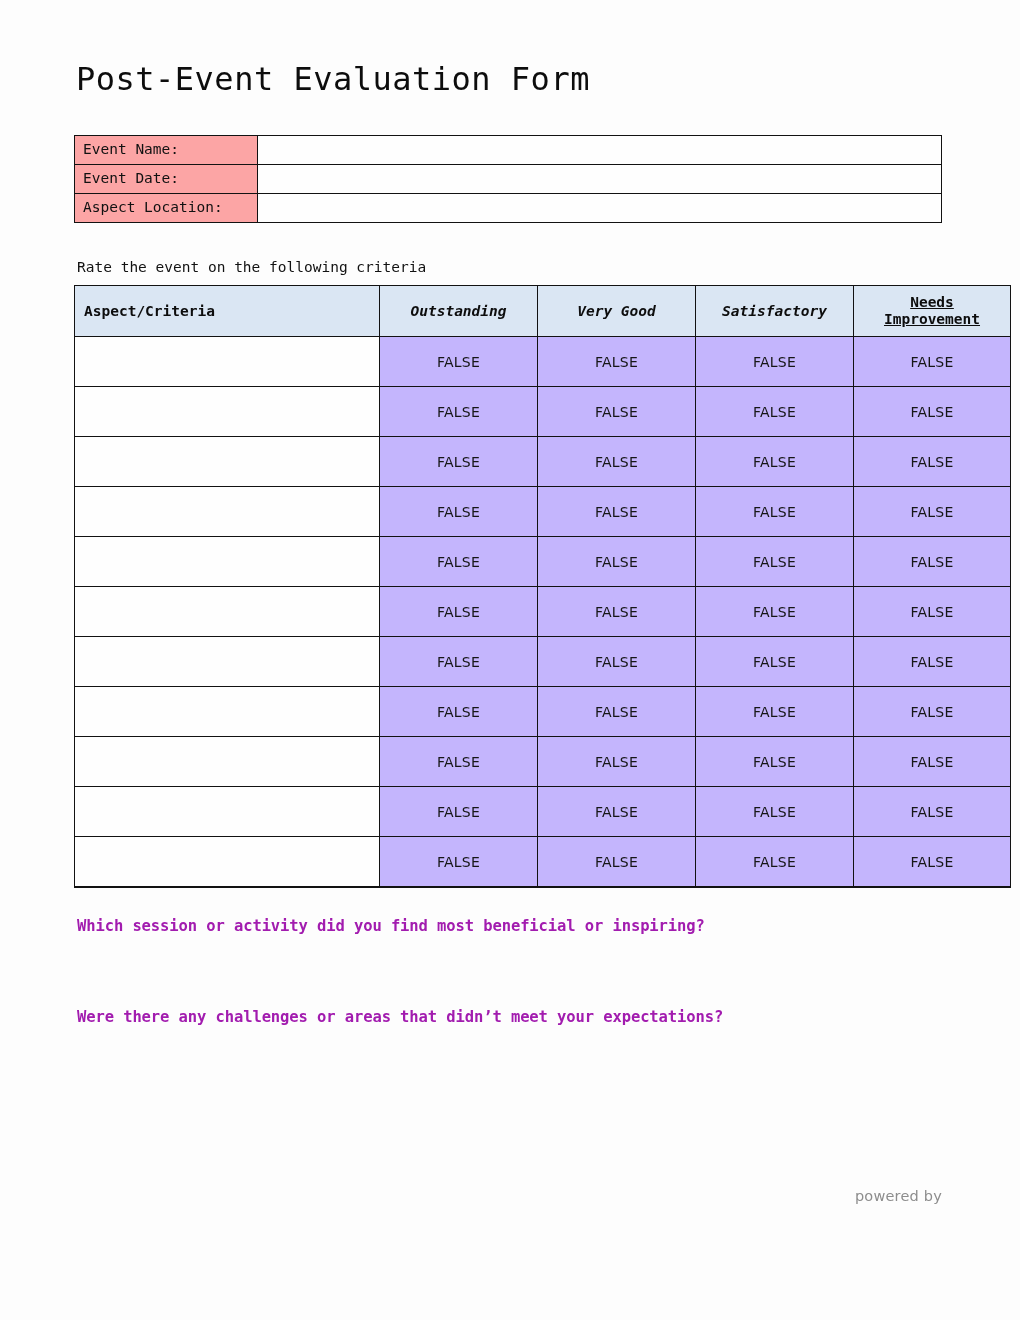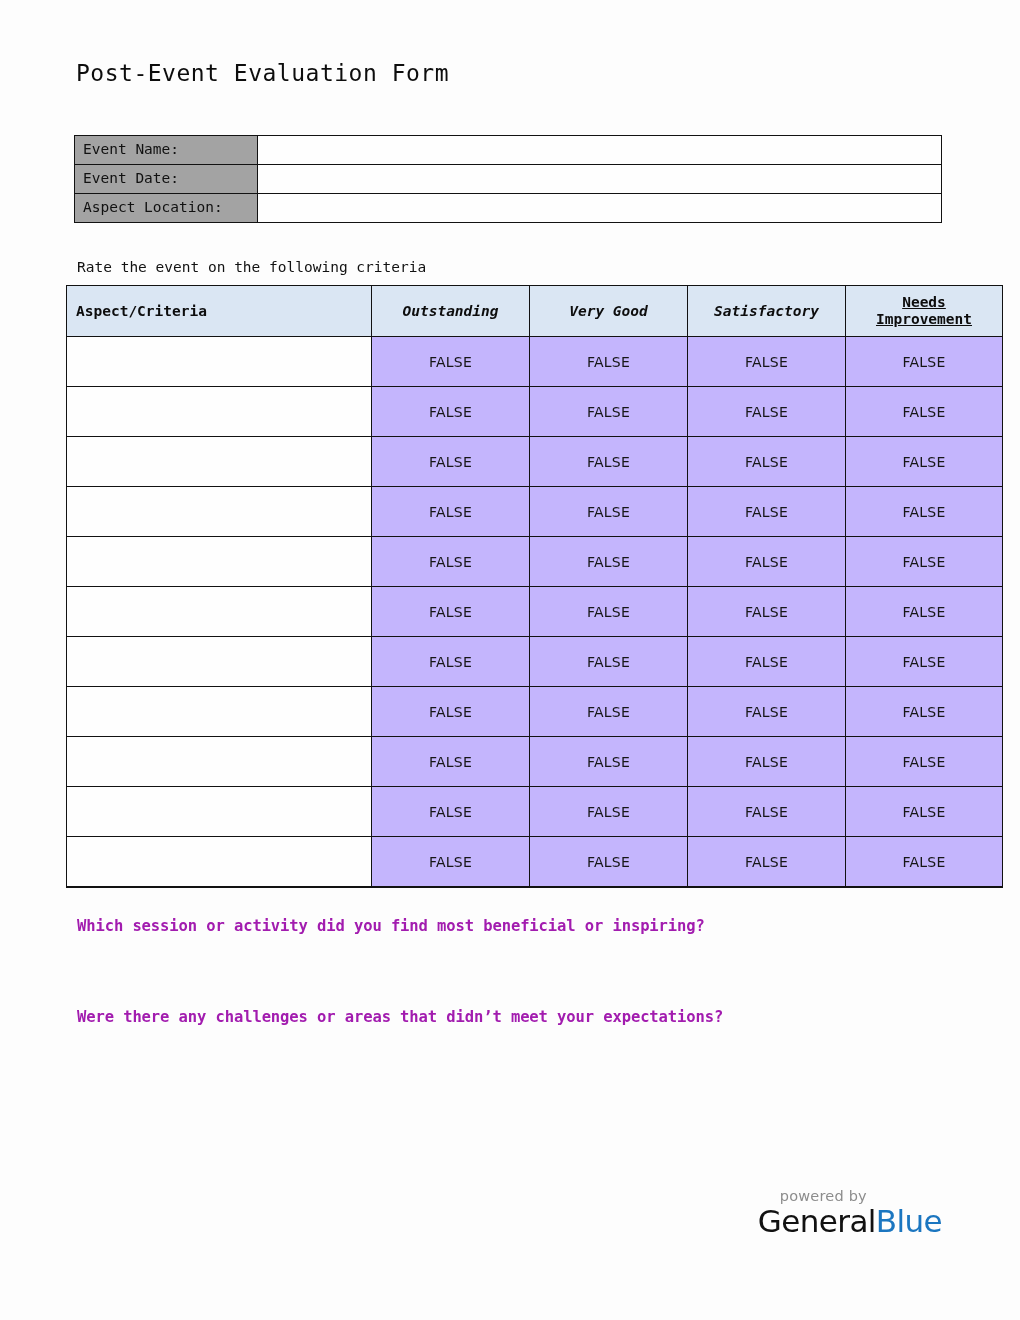--- a/index.html
+++ b/index.html
@@ -21,21 +21,21 @@
     position: absolute;
     inset: 0;
   }
 
   
   .title {
     position: absolute;
     left: 76px;
     top: 60px;
     font-family: "DejaVu Sans Mono", monospace;
-    font-size: 23px;
+    font-size: 32px;
     font-weight: 400;
     letter-spacing: 0.5px;
     color: #0d0d0d;
     white-space: nowrap;
   }
 
   
   .info-table {
     position: absolute;
     left: 74px;
@@ -49,42 +49,42 @@
     height: 28px;
     padding: 0 8px;
     font-family: "DejaVu Sans Mono", monospace;
     font-size: 14.5px;
     line-height: 1.1;
     vertical-align: middle;
     background: #fdfdfd;
   }
   .info-table td.label {
     width: 166px;
-    background: #a3a3a3;
+    background: #fca5a5;
     white-space: nowrap;
   }
   .info-table td.value {
     background: #fefefe;
   }
 
   
   .instruction {
     position: absolute;
     left: 77px;
     top: 259px;
     font-family: "DejaVu Sans Mono", monospace;
     font-size: 14.5px;
     color: #121212;
     white-space: nowrap;
   }
 
   
   .rating-table {
     position: absolute;
-    left: 66px;
+    left: 74px;
     top: 285px;
     width: 868px;
     border-collapse: collapse;
     table-layout: fixed;
   }
   .rating-table th,
   .rating-table td {
     border: 1.6px solid #121212;
     padding: 0 6px;
     vertical-align: middle;
@@ -290,16 +290,15 @@
         <td class="false-cell">FALSE</td>
       </tr>
     </tbody>
   </table>
 
   <div class="question q1">Which session or activity did you find most beneficial or inspiring?</div>
   <div class="question q2">Were there any challenges or areas that didn’t meet your expectations?</div>
 
   <div class="logo">
     <div class="powered">powered by</div>
-    <div class="brand"><span class="gen">General</span><span class="blue">Blue</span></div>
   </div>
 
 </div>
 
 </body></html>

